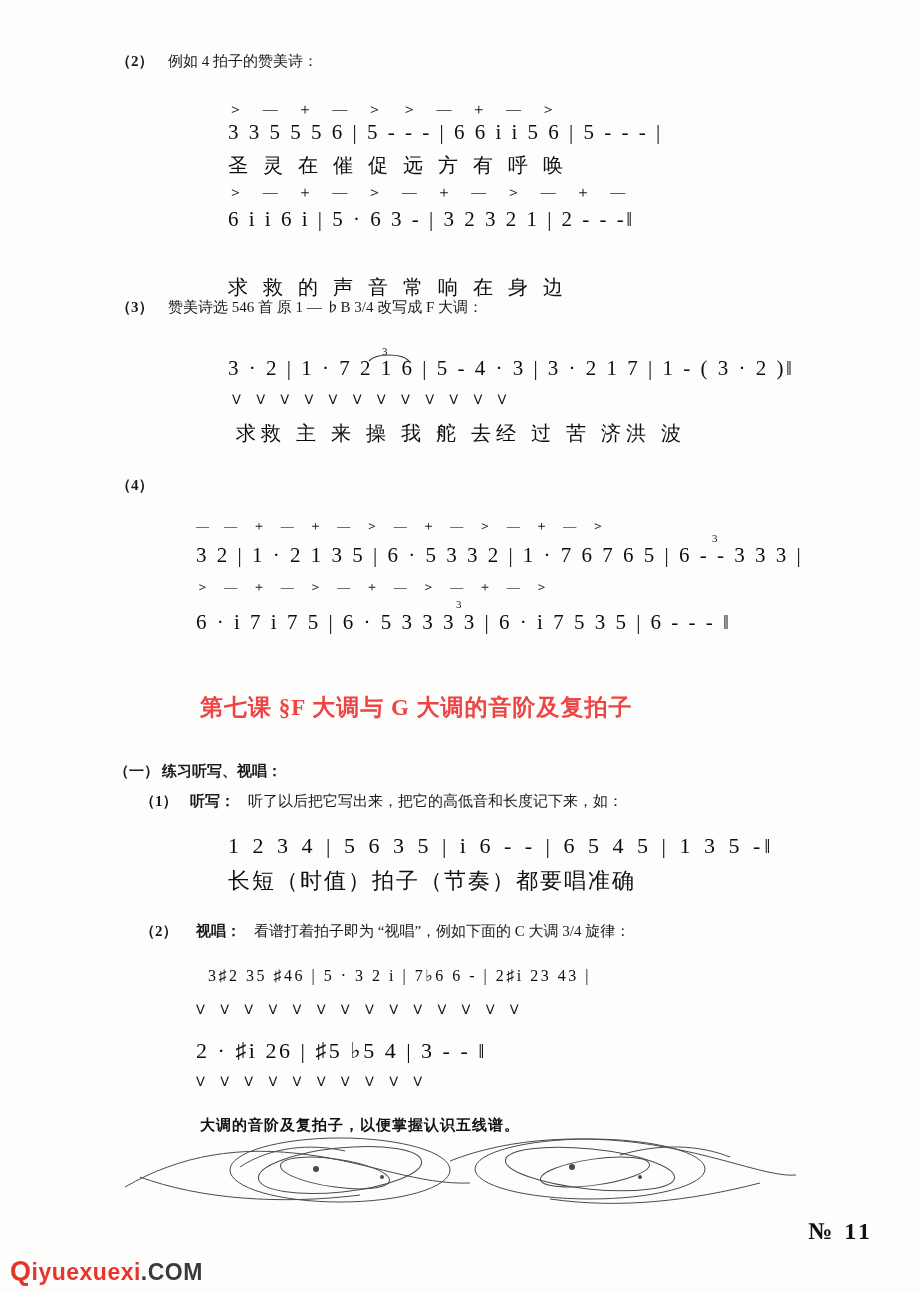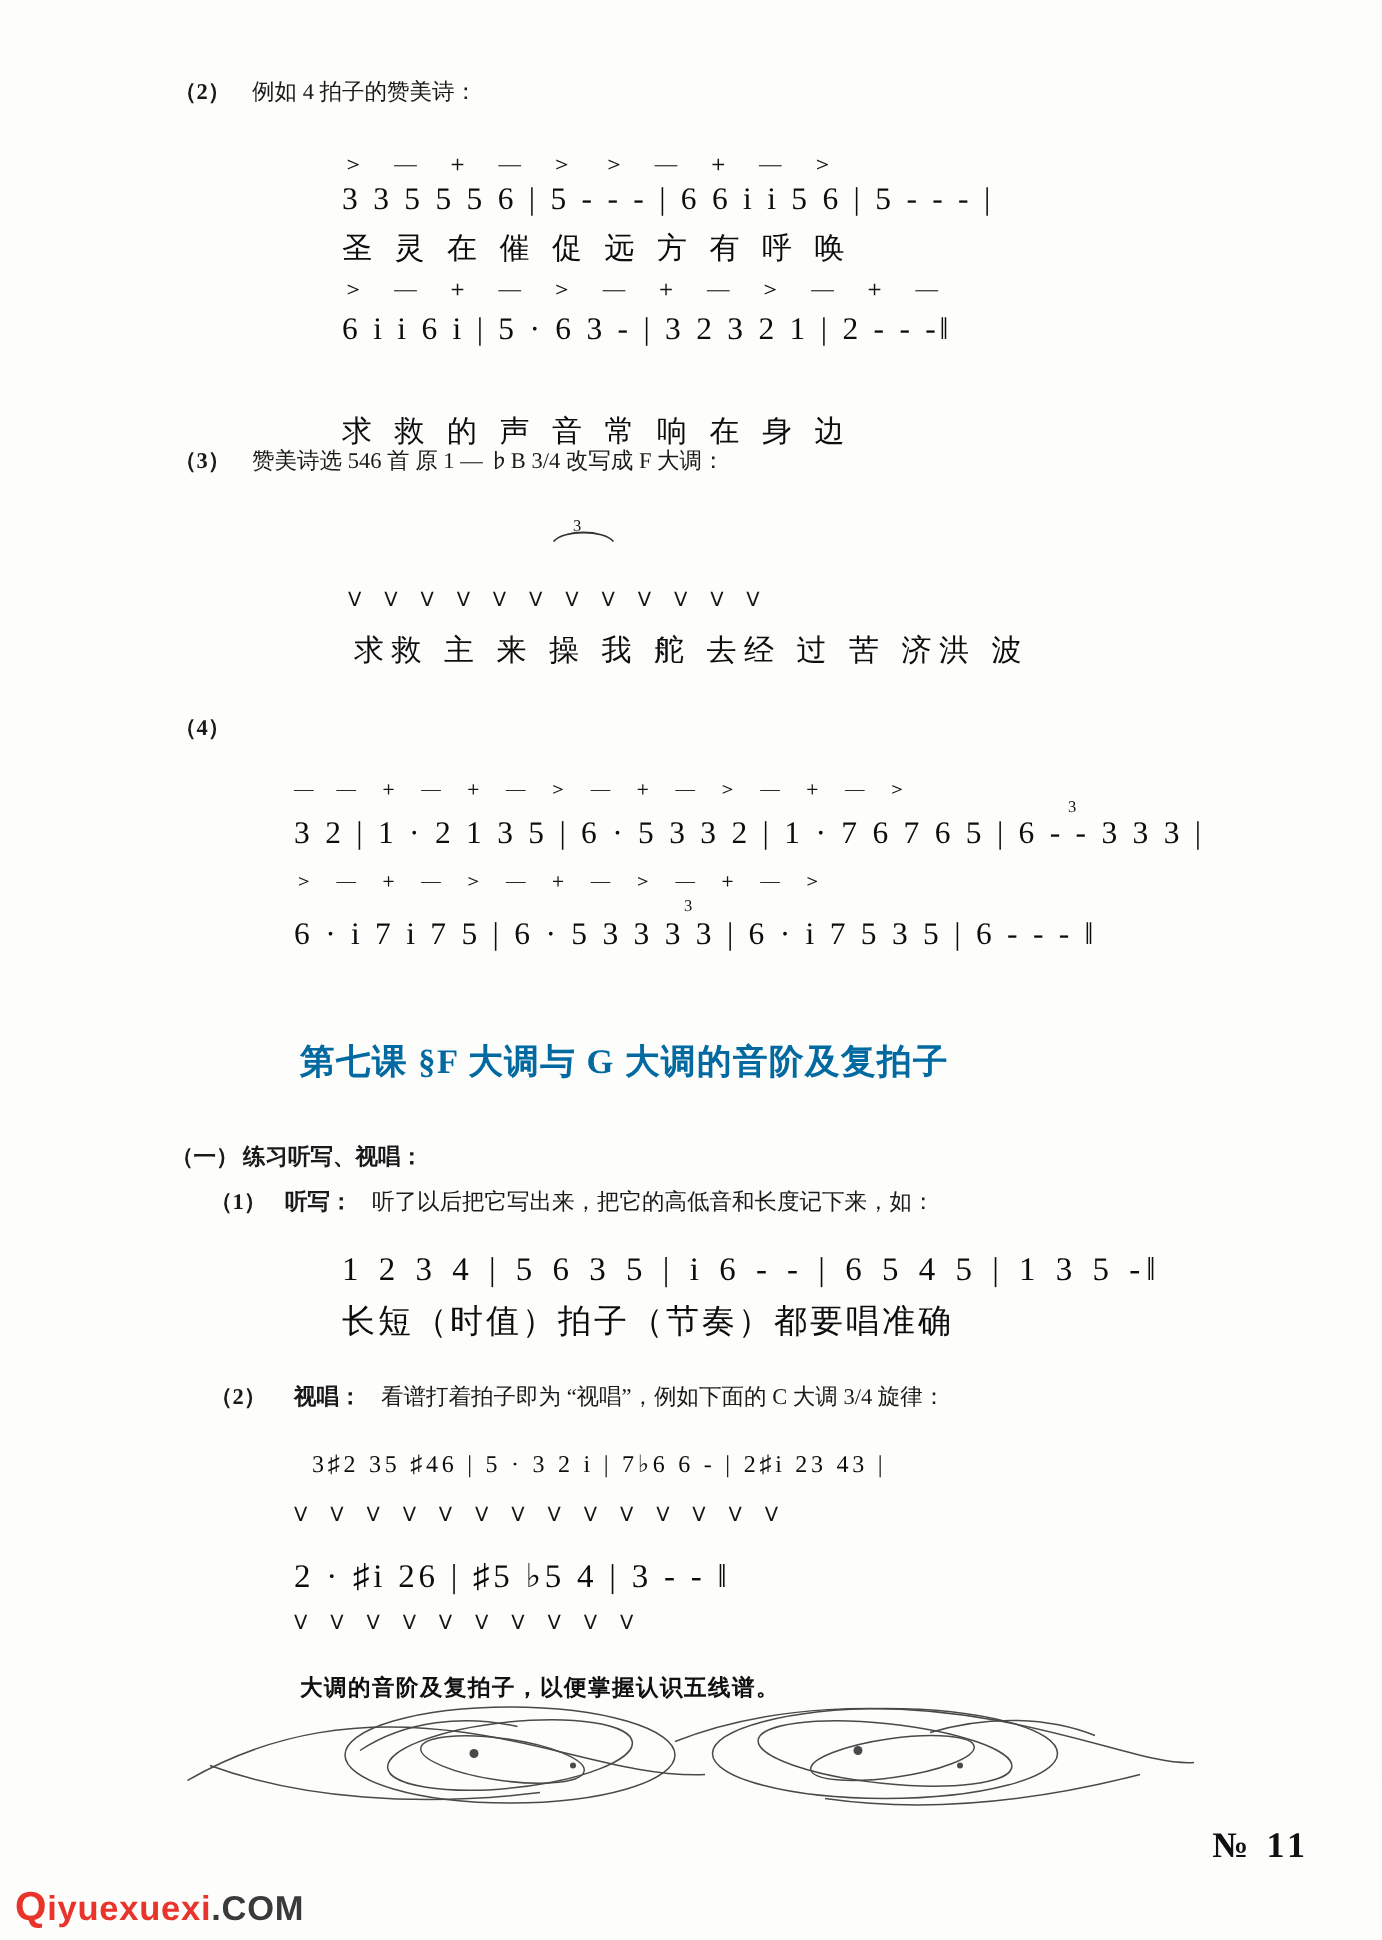--- a/index.html
+++ b/index.html
@@ -74,21 +74,21 @@
     font-size: 11px;
     font-family: "Liberation Serif", serif;
     color: #111;
   }
   .title {
     position: absolute;
     font-family: "Liberation Serif", serif;
     font-size: 23px;
     font-weight: bold;
     letter-spacing: 1px;
-    color: #0369a1;
+    color: #ef4444;
     white-space: nowrap;
   }
   .bigline {
     position: absolute;
     font-family: "Liberation Serif", serif;
     font-size: 22px;
     letter-spacing: 4px;
     color: #0d0d0d;
     white-space: nowrap;
   }
@@ -154,20 +154,21 @@
   <div class="notation" style="left:228px; top:207px;">6  i i 6 i | 5 · 6 3 - | 3  2 3  2  1 | 2 - - -‖</div>
   <div class="lyric" style="left:228px; top:240px;margin-top:34px;">求 救  的 声 音    常 响  在 身 边</div>
 
   <div class="sec-label" style="left:116px; top:298px;">（3）</div>
   <div class="sec-text" style="left:168px; top:298px;">赞美诗选 546 首 原 1 — ♭B  3/4 改写成 F 大调：</div>
 
   <div class="triplet" style="left:382px; top:345px;">3</div>
   <svg class="ornament" style="left:368px; top:352px; width:42px; height:10px; bottom:auto;" viewBox="0 0 42 10">
     <path d="M1 9 C 8 1, 34 1, 41 9" fill="none" stroke="#111" stroke-width="1.2"></path>
   </svg>
+  <div class="notation" style="left:228px; top:356px;">3 · 2 | 1 · 7   2 1 6 | 5 - 4 · 3 | 3 · 2  1 7 | 1 - ( 3 · 2 )‖</div>
   <div class="marks-small" style="left:232px; top:392px;">Ⅴ    Ⅴ Ⅴ    Ⅴ    Ⅴ Ⅴ Ⅴ     Ⅴ Ⅴ    Ⅴ     Ⅴ Ⅴ</div>
   <div class="lyric" style="left:236px; top:420px;">求救  主 来 操 我 舵  去经 过 苦 济洪  波</div>
 
   <div class="sec-label" style="left:116px; top:476px;">（4）</div>
 
   <div class="marks-small" style="left:196px; top:517px;">—  —  ＋  — ＋ — ＞   — ＋ — ＞  — ＋ — ＞</div>
   <div class="triplet" style="left:712px; top:532px;">3</div>
   <div class="notation" style="left:196px; top:543px;">3 2 | 1 · 2  1 3 5 | 6 · 5 3 3 2 | 1 · 7  6 7   6 5 | 6 - - 3 3 3 |</div>
   <div class="marks-small" style="left:196px; top:578px;">＞ —  ＋  —  ＞ — ＋ —  ＞ — ＋ — ＞</div>
 

